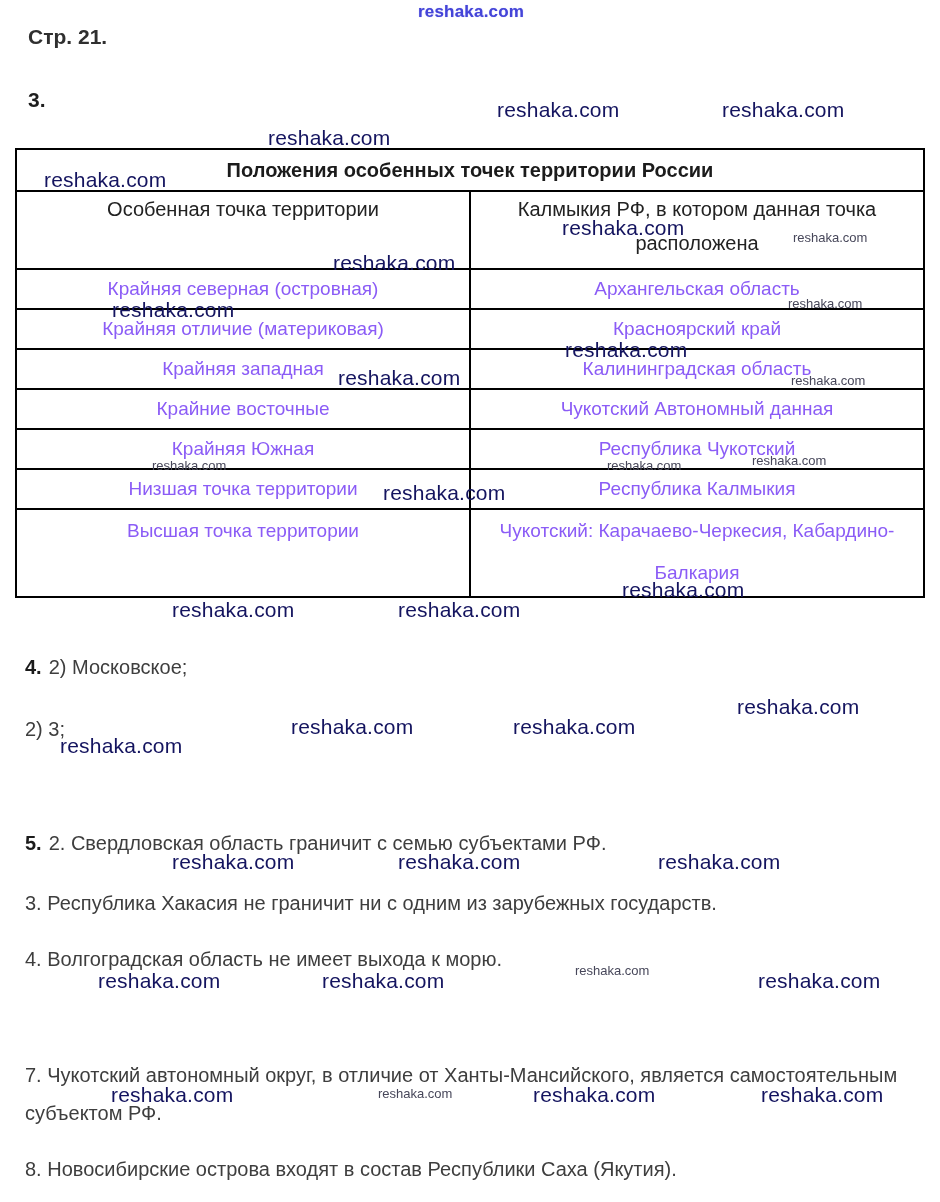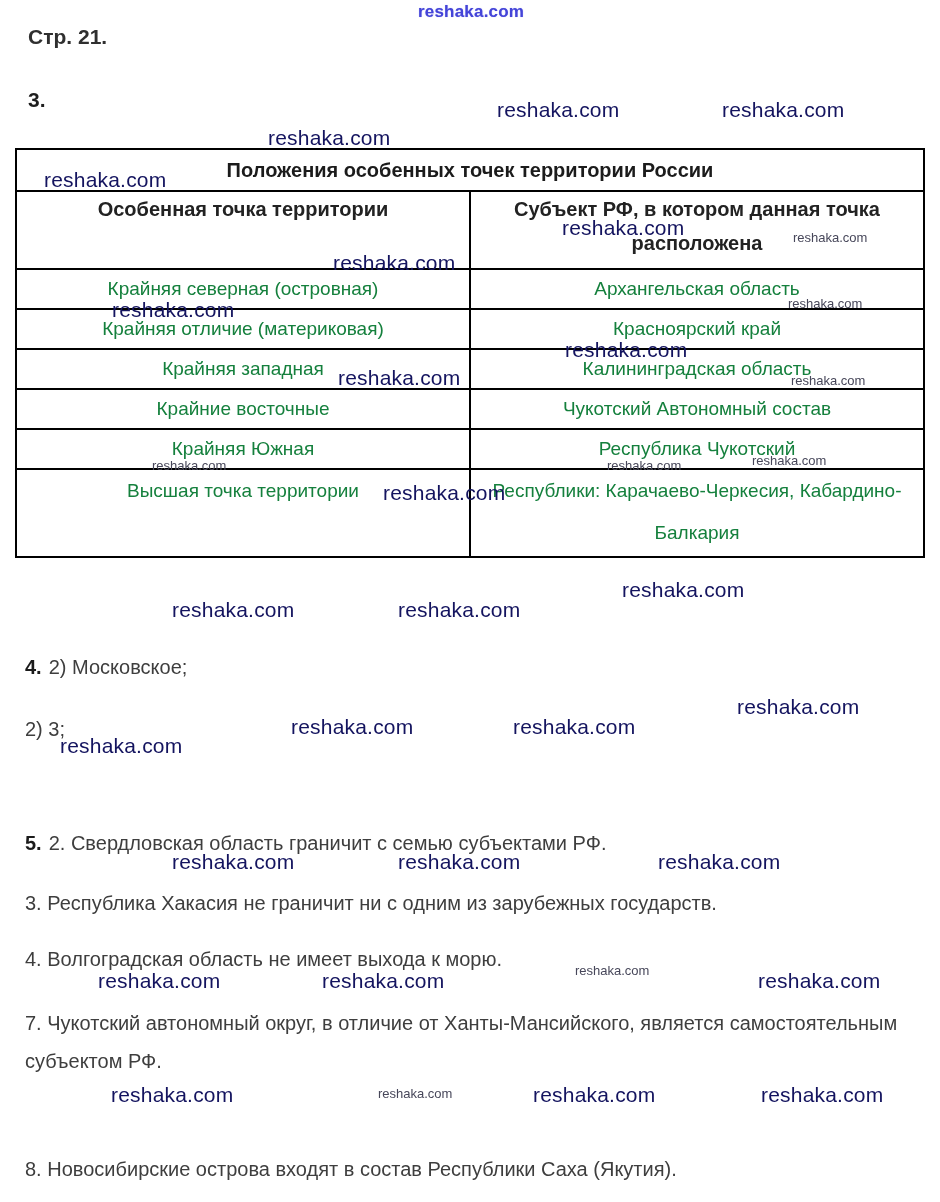--- a/index.html
+++ b/index.html
@@ -27,26 +27,26 @@
     border-collapse:collapse; table-layout:fixed;
     z-index:1;
   }
   table.pts td { border:2px solid #000; padding:0 8px; }
   td.t-title {
     height:42px; text-align:center; vertical-align:middle;
     font-weight:bold; font-size:20px; color:#1b1b1b;
   }
   td.t-head {
     height:78px; text-align:center; vertical-align:top;
-    padding-top:6px; font-weight:bold; font-size:20px;
+    padding-top:6px; font-weight:normal; font-size:20px;
     color:#222; line-height:34px;
   }
   td.cell {
     height:40px; text-align:center; vertical-align:middle;
-    font-size:19px; color:#15803d;
+    font-size:19px; color:#8b5cf6;
   }
   tr.last td.cell {
     height:88px; vertical-align:top; line-height:42px;
   }
 
   .body-line {
     position:absolute; left:25px; width:880px;
     font-size:20px; line-height:38px; color:#3e3e3e;
     z-index:1;
   }
@@ -69,66 +69,70 @@
   <div class="page-header">Стр. 21.</div>
   <div class="section-3-label">3.</div>
 
   <table class="pts">
     <tbody>
         <tr>
       <td class="t-title" colspan="2">Положения особенных точек территории России</td>
     </tr>
     <tr>
       <td class="t-head">Особенная точка территории</td>
-      <td class="t-head">Субъект РФ, в котором данная точка расположена</td>
+      <td class="t-head">Калмыкия РФ, в котором данная точка расположена</td>
     </tr>
     <tr>
       <td class="cell">Крайняя северная (островная)</td>
       <td class="cell">Архангельская область</td>
     </tr>
     <tr>
       <td class="cell">Крайняя отличие (материковая)</td>
       <td class="cell">Красноярский край</td>
     </tr>
     <tr>
       <td class="cell">Крайняя западная</td>
       <td class="cell">Калининградская область</td>
     </tr>
     <tr>
       <td class="cell">Крайние восточные</td>
-      <td class="cell">Чукотский Автономный состав</td>
+      <td class="cell">Чукотский Автономный данная</td>
     </tr>
     <tr>
       <td class="cell">Крайняя Южная</td>
       <td class="cell">Республика Чукотский</td>
     </tr>
+    <tr>
+      <td class="cell">Низшая точка территории</td>
+      <td class="cell">Республика Калмыкия</td>
+    </tr>
     <tr class="last">
       <td class="cell">Высшая точка территории</td>
-      <td class="cell">Республики: Карачаево-Черкесия, Кабардино-Балкария</td>
+      <td class="cell">Чукотский: Карачаево-Черкесия, Кабардино-Балкария</td>
     </tr>
   </tbody>
     </table>
 
   <p class="body-line" style="top:648px">
     <b>4.</b><span>2) Московское;</span>
   </p>
   <p class="body-line" style="top:710px">
     <span>2) 3;</span>
   </p>
 
   <p class="body-line" style="top:824px">
     <b>5.</b><span>2. Свердловская область граничит с семью субъектами РФ.</span>
   </p>
   <p class="body-line" style="top:884px">
     <span>3. Республика Хакасия не граничит ни с одним из зарубежных государств.</span>
   </p>
   <p class="body-line" style="top:940px">
     <span>4. Волгоградская область не имеет выхода к морю.</span>
   </p>
-  <p class="body-line narrow" style="top:1004px">
+  <p class="body-line narrow" style="top:1056px">
     <span>7. Чукотский автономный округ, в отличие от Ханты-Мансийского, является самостоятельным субъектом РФ.</span>
   </p>
   <p class="body-line" style="top:1150px">
     <span>8. Новосибирские острова входят в состав Республики Саха (Якутия).</span>
   </p>
 
   <span class="wm top" style="left:418px; top:2px">reshaka.com</span>
   <span class="wm" style="left:497px; top:98px">reshaka.com</span>
   <span class="wm" style="left:722px; top:98px">reshaka.com</span>
   <span class="wm" style="left:268px; top:126px">reshaka.com</span>

